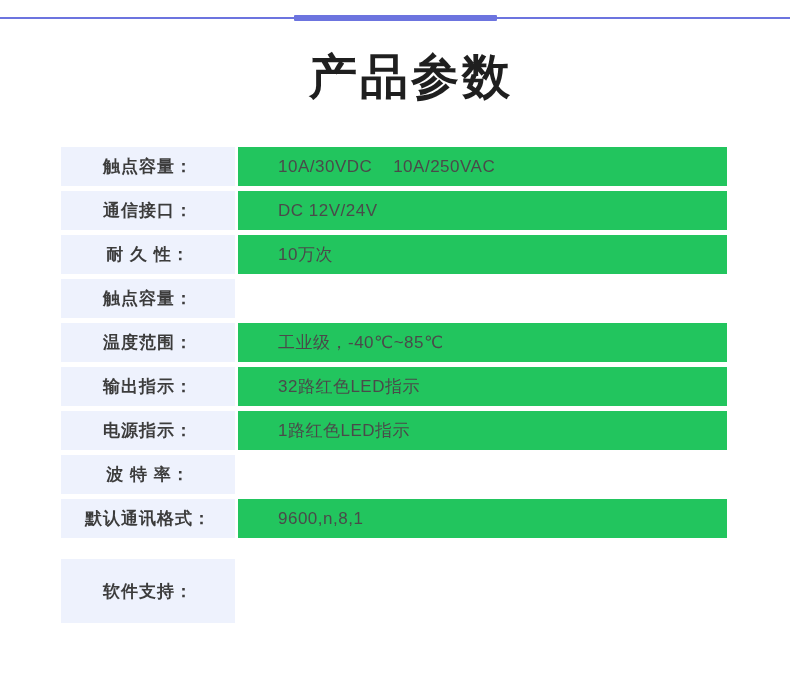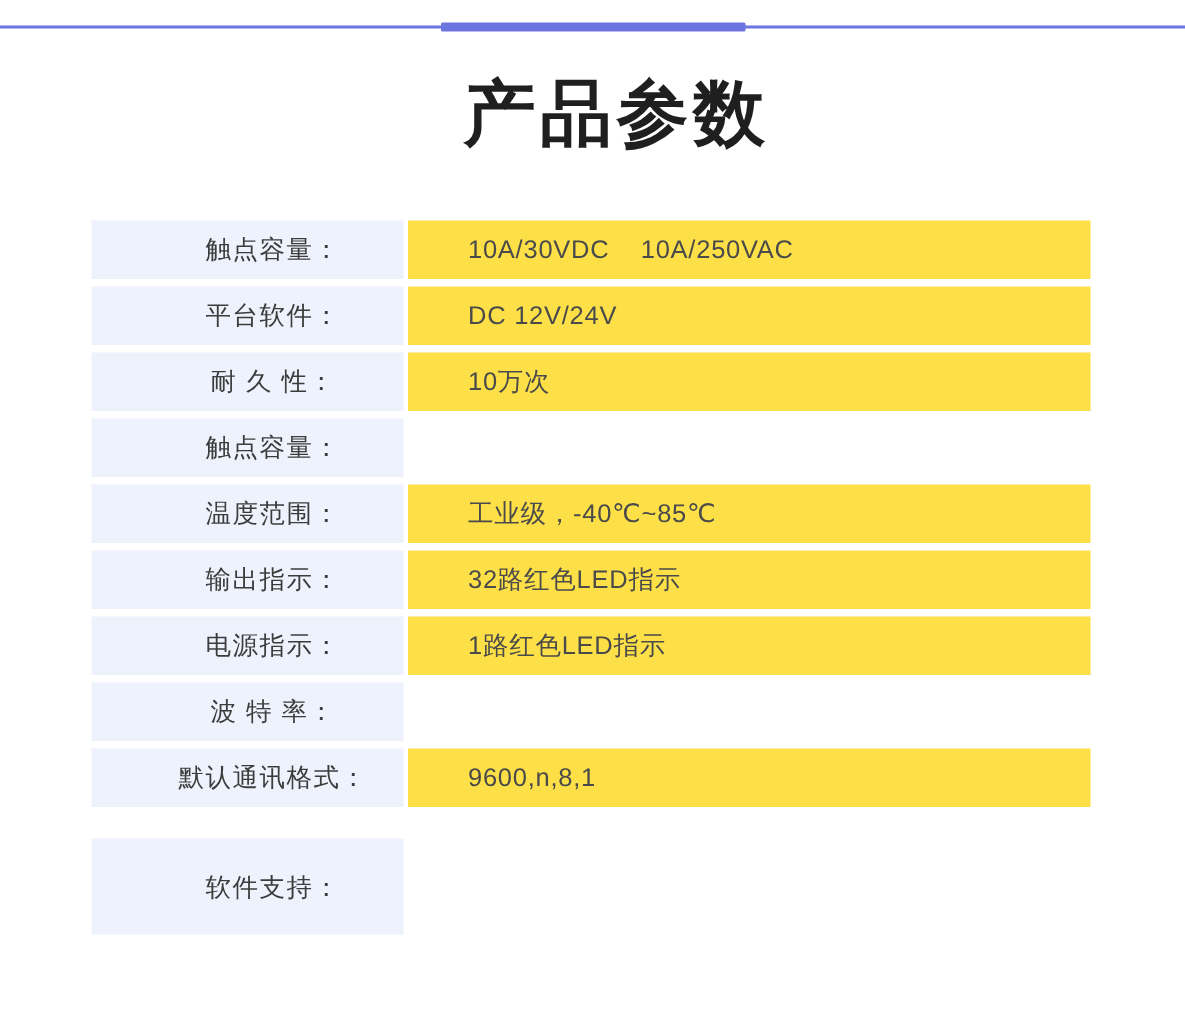--- a/index.html
+++ b/index.html
@@ -64,28 +64,27 @@
   }
   .label-cell {
     width: 174px;
     flex: 0 0 174px;
     background: #eef2fd;
     display: flex;
     align-items: center;
     justify-content: center;
     font-size: 17px;
     color: #3c3c3c;
-    font-weight: 400;
+    font-weight: 700;
     letter-spacing: 1px;
     white-space: pre;
-    padding-left: 34px;
   }
   .value-cell {
     flex: 1 1 auto;
-    background: #fde047;
+    background: #22c55e;
     display: flex;
     align-items: center;
     padding: 0 67px 0 40px;
     font-size: 17px;
     line-height: 29px;
     color: #4a4a4a;
     letter-spacing: 0.5px;
     white-space: pre-wrap;
   }
 </style>
@@ -96,21 +95,21 @@
   <div class="top-line"></div>
   <div class="top-accent-bar"></div>
   <h1 class="title">产品参数</h1>
   <div class="param-table" id="spec-table">
   <div class="row">
     <div class="label-cell">触点容量：</div>
     <div class="value-cell">10A/30VDC    10A/250VAC</div>
   </div>
 
   <div class="row">
-    <div class="label-cell">平台软件：</div>
+    <div class="label-cell">通信接口：</div>
     <div class="value-cell">DC 12V/24V</div>
   </div>
 
   <div class="row">
     <div class="label-cell">耐 久 性：</div>
     <div class="value-cell">10万次</div>
   </div>
 
 
   <div class="row">

